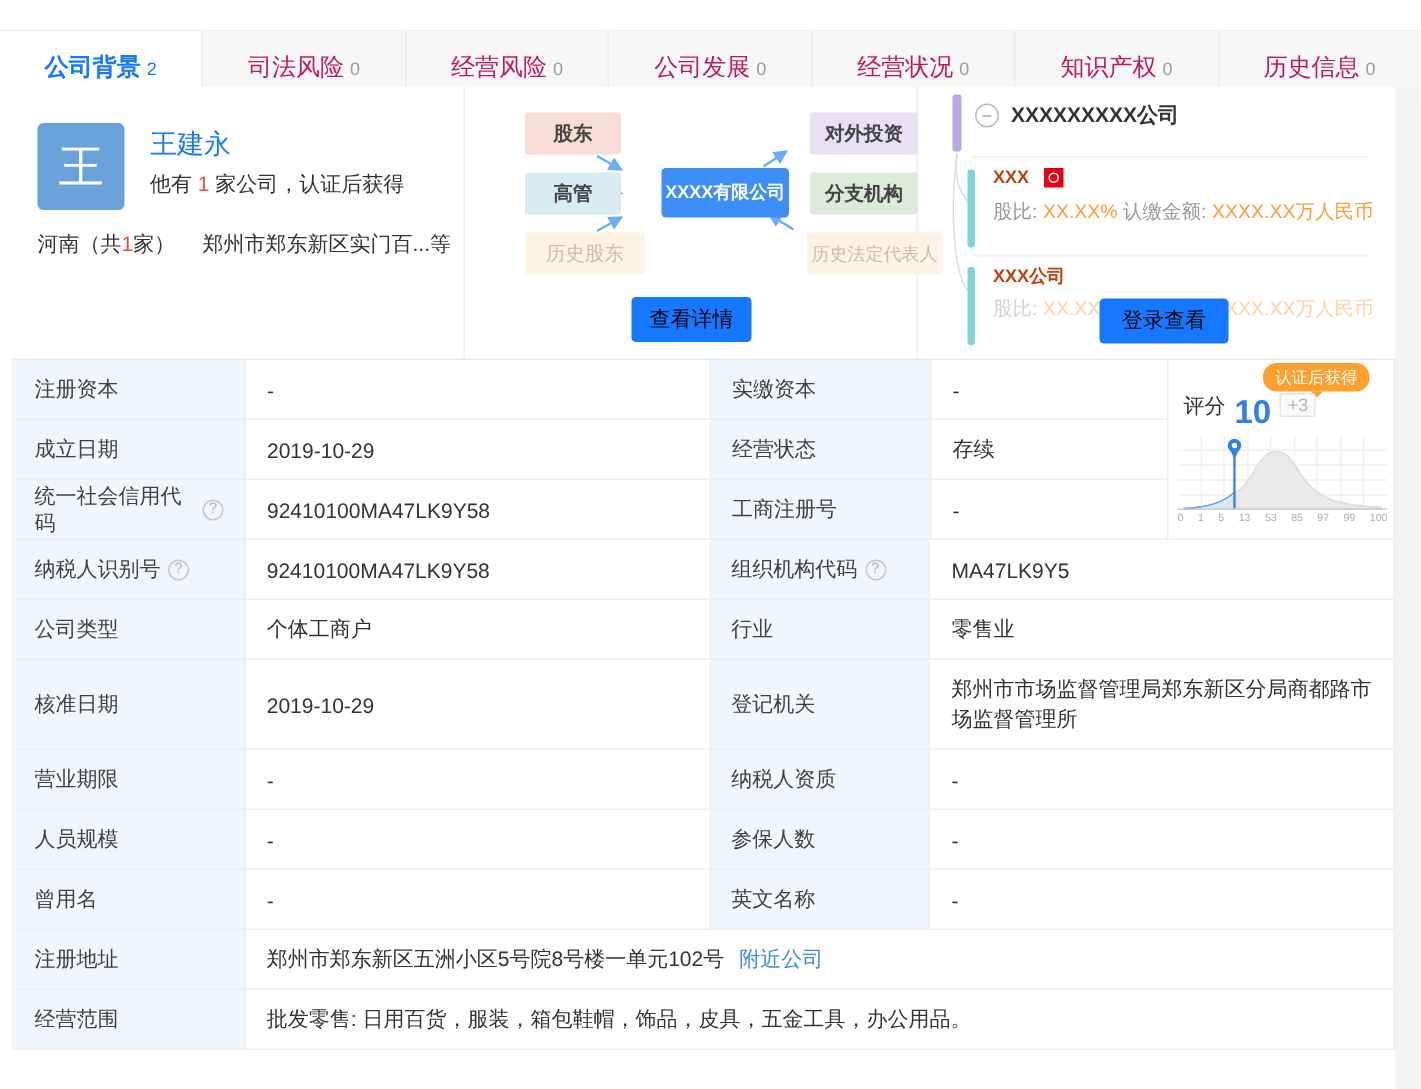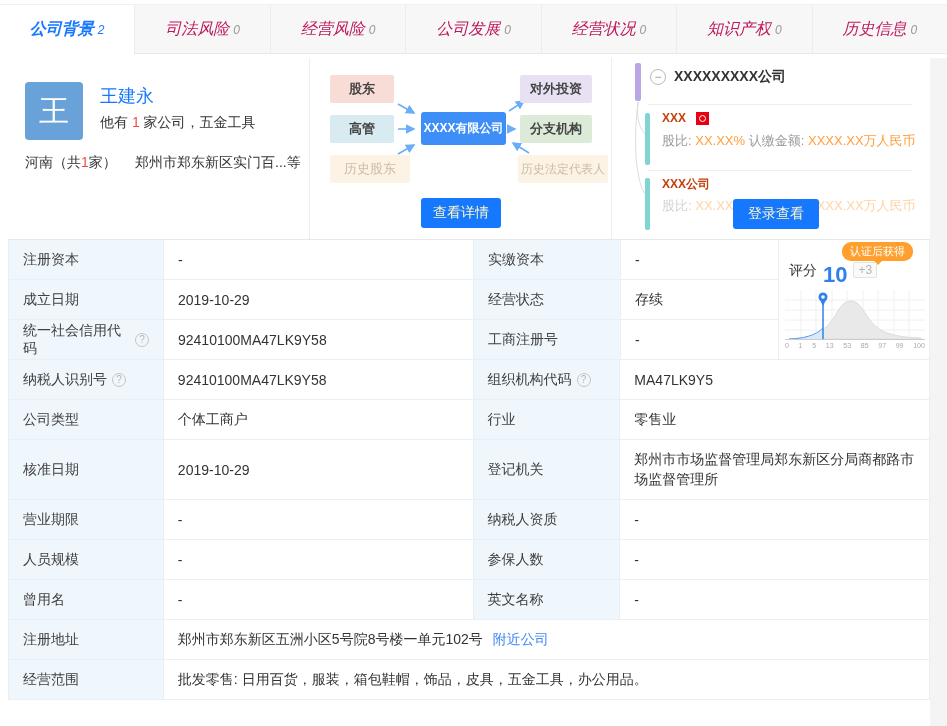--- a/index.html
+++ b/index.html
@@ -1,21 +1,21 @@
 <!DOCTYPE html>
 <html><head>
 <meta charset="utf-8">
 <style>
   * { margin:0; padding:0; box-sizing:border-box; }
   body { font-family:"Liberation Sans","DejaVu Sans",sans-serif; background:#fff; }
   .page { position:relative; width:947px; height:726px; background:#fff; overflow:hidden; }
   .right-gutter { position:absolute; top:58px; right:0; width:17px; height:668px; background:#f4f4f4; }
 
   
-  .tabbar { position:absolute; top:4px; left:0; width:947px; height:50px; display:flex; border-top:1px solid #f0f0f0; border-bottom:1px solid #e9e9e9;font-style:italic; }
+  .tabbar { position:absolute; top:20px; left:0; width:947px; height:50px; display:flex; border-top:1px solid #f0f0f0; border-bottom:1px solid #e9e9e9; }
   .tab { flex:1; display:flex; align-items:center; justify-content:center; gap:4px; background:#f7f7f7; border-left:1px solid #ececec; cursor:pointer; }
   .tab:first-child { border-left:none; }
   .tab .tlabel { font-size:16px; color:#be185d; }
   .tab .tcount { font-size:12px; color:#999; margin-top:2px; }
   .tab.active { background:#fff; border-bottom:1px solid #fff; margin-bottom:-1px; }
   .tab.active .tlabel { color:#1677ff; font-weight:bold; }
   .tab.active .tcount { color:#1677ff; }
 
   
   .top-section { position:absolute; top:58px; left:8px; width:922px; height:182px; display:flex; border-bottom:1px solid #e8e8e8; background:#fff; }
@@ -27,31 +27,31 @@
   
   .avatar { position:absolute; left:17px; top:24px; width:58px; height:58px; background:#68a2d8; border-radius:4px; color:#fff; font-size:30px; display:flex; align-items:center; justify-content:center; }
   .p-name { position:absolute; left:92px; top:26px; font-size:18px; color:#1677ff; cursor:pointer; }
   .p-sub  { position:absolute; left:92px; top:56px; font-size:14px; color:#333; }
   .p-sub .red { color:#f04b4b; }
   .p-region { position:absolute; left:17px; top:96px; font-size:14px; color:#333; }
   .p-region .red { color:#f04b4b; }
   .p-company { position:absolute; left:127px; top:96px; font-size:14px; color:#333; cursor:pointer; }
 
   
-  .dg-box { position:absolute; height:28px; display:flex; align-items:center; justify-content:center; font-size:13px; font-weight:bold; color:#444; border-radius:2px; cursor:pointer; }
+  .dg-box { position:absolute; height:28px; display:flex; align-items:center; justify-content:center; font-size:13px; font-weight:bold; color:#444; border-radius:2px; cursor:pointer;margin-left:20px; }
   .dg-shareholder { left:20px; top:17px; width:64px; background:#f7ddd6; }
   .dg-executive   { left:20px; top:57px; width:64px; background:#d8ebf0; }
   .dg-hist-sh     { left:20px; top:97px; width:80px; background:#fdf3e4; color:#c9bda9; font-weight:normal; }
   .dg-center      { left:111px; top:54px; width:85px; height:33px; background:#3e8ef7; color:#fff; font-size:12px; border-radius:3px; }
   .dg-investment  { left:210px; top:17px; width:72px; background:#e8e1f3; }
   .dg-branch      { left:210px; top:57px; width:72px; background:#dcebd8; }
   .dg-hist-legal  { left:208px; top:97px; width:90px; background:#fdf3e4; color:#c9bda9; font-weight:normal; font-size:12px; }
   .diagram-arrows { position:absolute; left:0; top:0; pointer-events:none; }
   .arrow { stroke:#6aaef7; stroke-width:1.6; fill:none; }
-  .btn-blue { position:absolute; background:#1677ff; color:#fef9c3; font-size:14px; border:none; border-radius:3px; cursor:pointer; display:flex; align-items:center; justify-content:center; }
+  .btn-blue { position:absolute; background:#1677ff; color:#000000; font-size:14px; border:none; border-radius:3px; cursor:pointer; display:flex; align-items:center; justify-content:center; }
   .btn-detail { left:111px; top:140px; width:80px; height:30px; }
 
   
   .tree-bar-root { position:absolute; left:23px; top:5px; width:6px; height:38px; background:#b9a6e2; border-radius:2px; }
   .tree-root-row { position:absolute; left:38px; top:10px; display:flex; align-items:center; gap:8px; cursor:pointer; }
   .minus-icon { width:16px; height:16px; border:1px solid #bbb; border-radius:50%; color:#999; font-size:12px; line-height:14px; text-align:center; }
   .tree-root-name { font-size:14px; font-weight:bold; color:#333; }
   .tree-sep { position:absolute; left:36px; width:264px; border-top:1px solid #efefef; }
   .tree-connectors { position:absolute; left:0; top:0; pointer-events:none; }
   .tree-child { position:absolute; left:33px; width:270px; cursor:pointer; }
@@ -126,21 +126,21 @@
       <span class="tlabel">历史信息</span>
       <span class="tcount">0</span>
     </div>
   </div>
 
   <div class="top-section">
 
     <div class="panel panel-left">
       <div class="avatar">王</div>
       <div class="p-name">王建永</div>
-      <div class="p-sub"><span>他有</span> <span class="red">1</span> <span>家公司，五金工具</span></div>
+      <div class="p-sub"><span>他有</span> <span class="red">1</span> <span>家公司，认证后获得</span></div>
       <div class="p-region"><span>河南（共</span><span class="red">1</span><span>家）</span></div>
       <div class="p-company">郑州市郑东新区实门百...等</div>
     </div>
 
     <div class="panel panel-mid">
       <svg class="diagram-arrows" width="302" height="182">
         <defs>
           <marker id="arr" markerWidth="7" markerHeight="7" refX="5" refY="3" orient="auto">
             <path d="M0,0 L6,3 L0,6 Z" fill="#6aaef7"></path>
           </marker>

